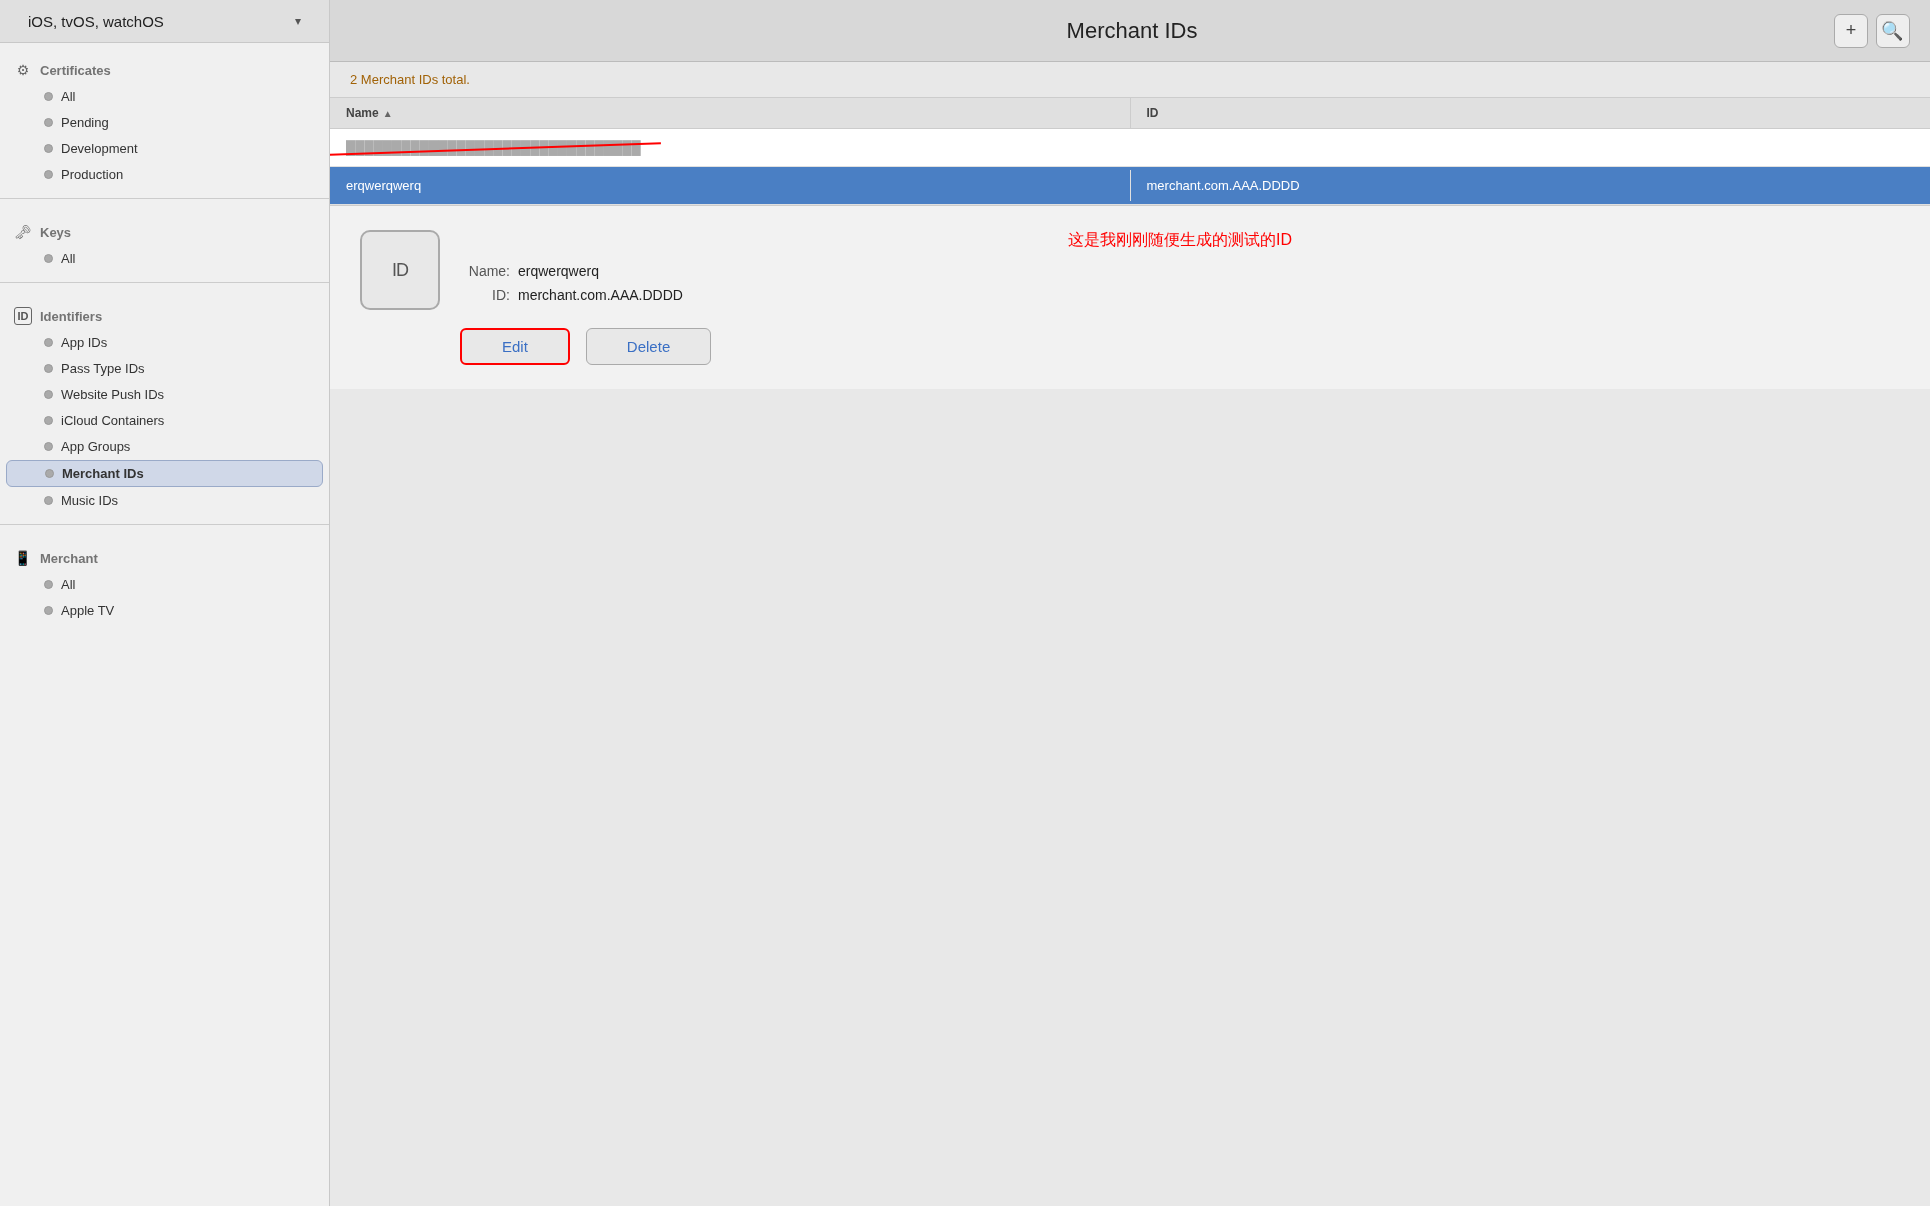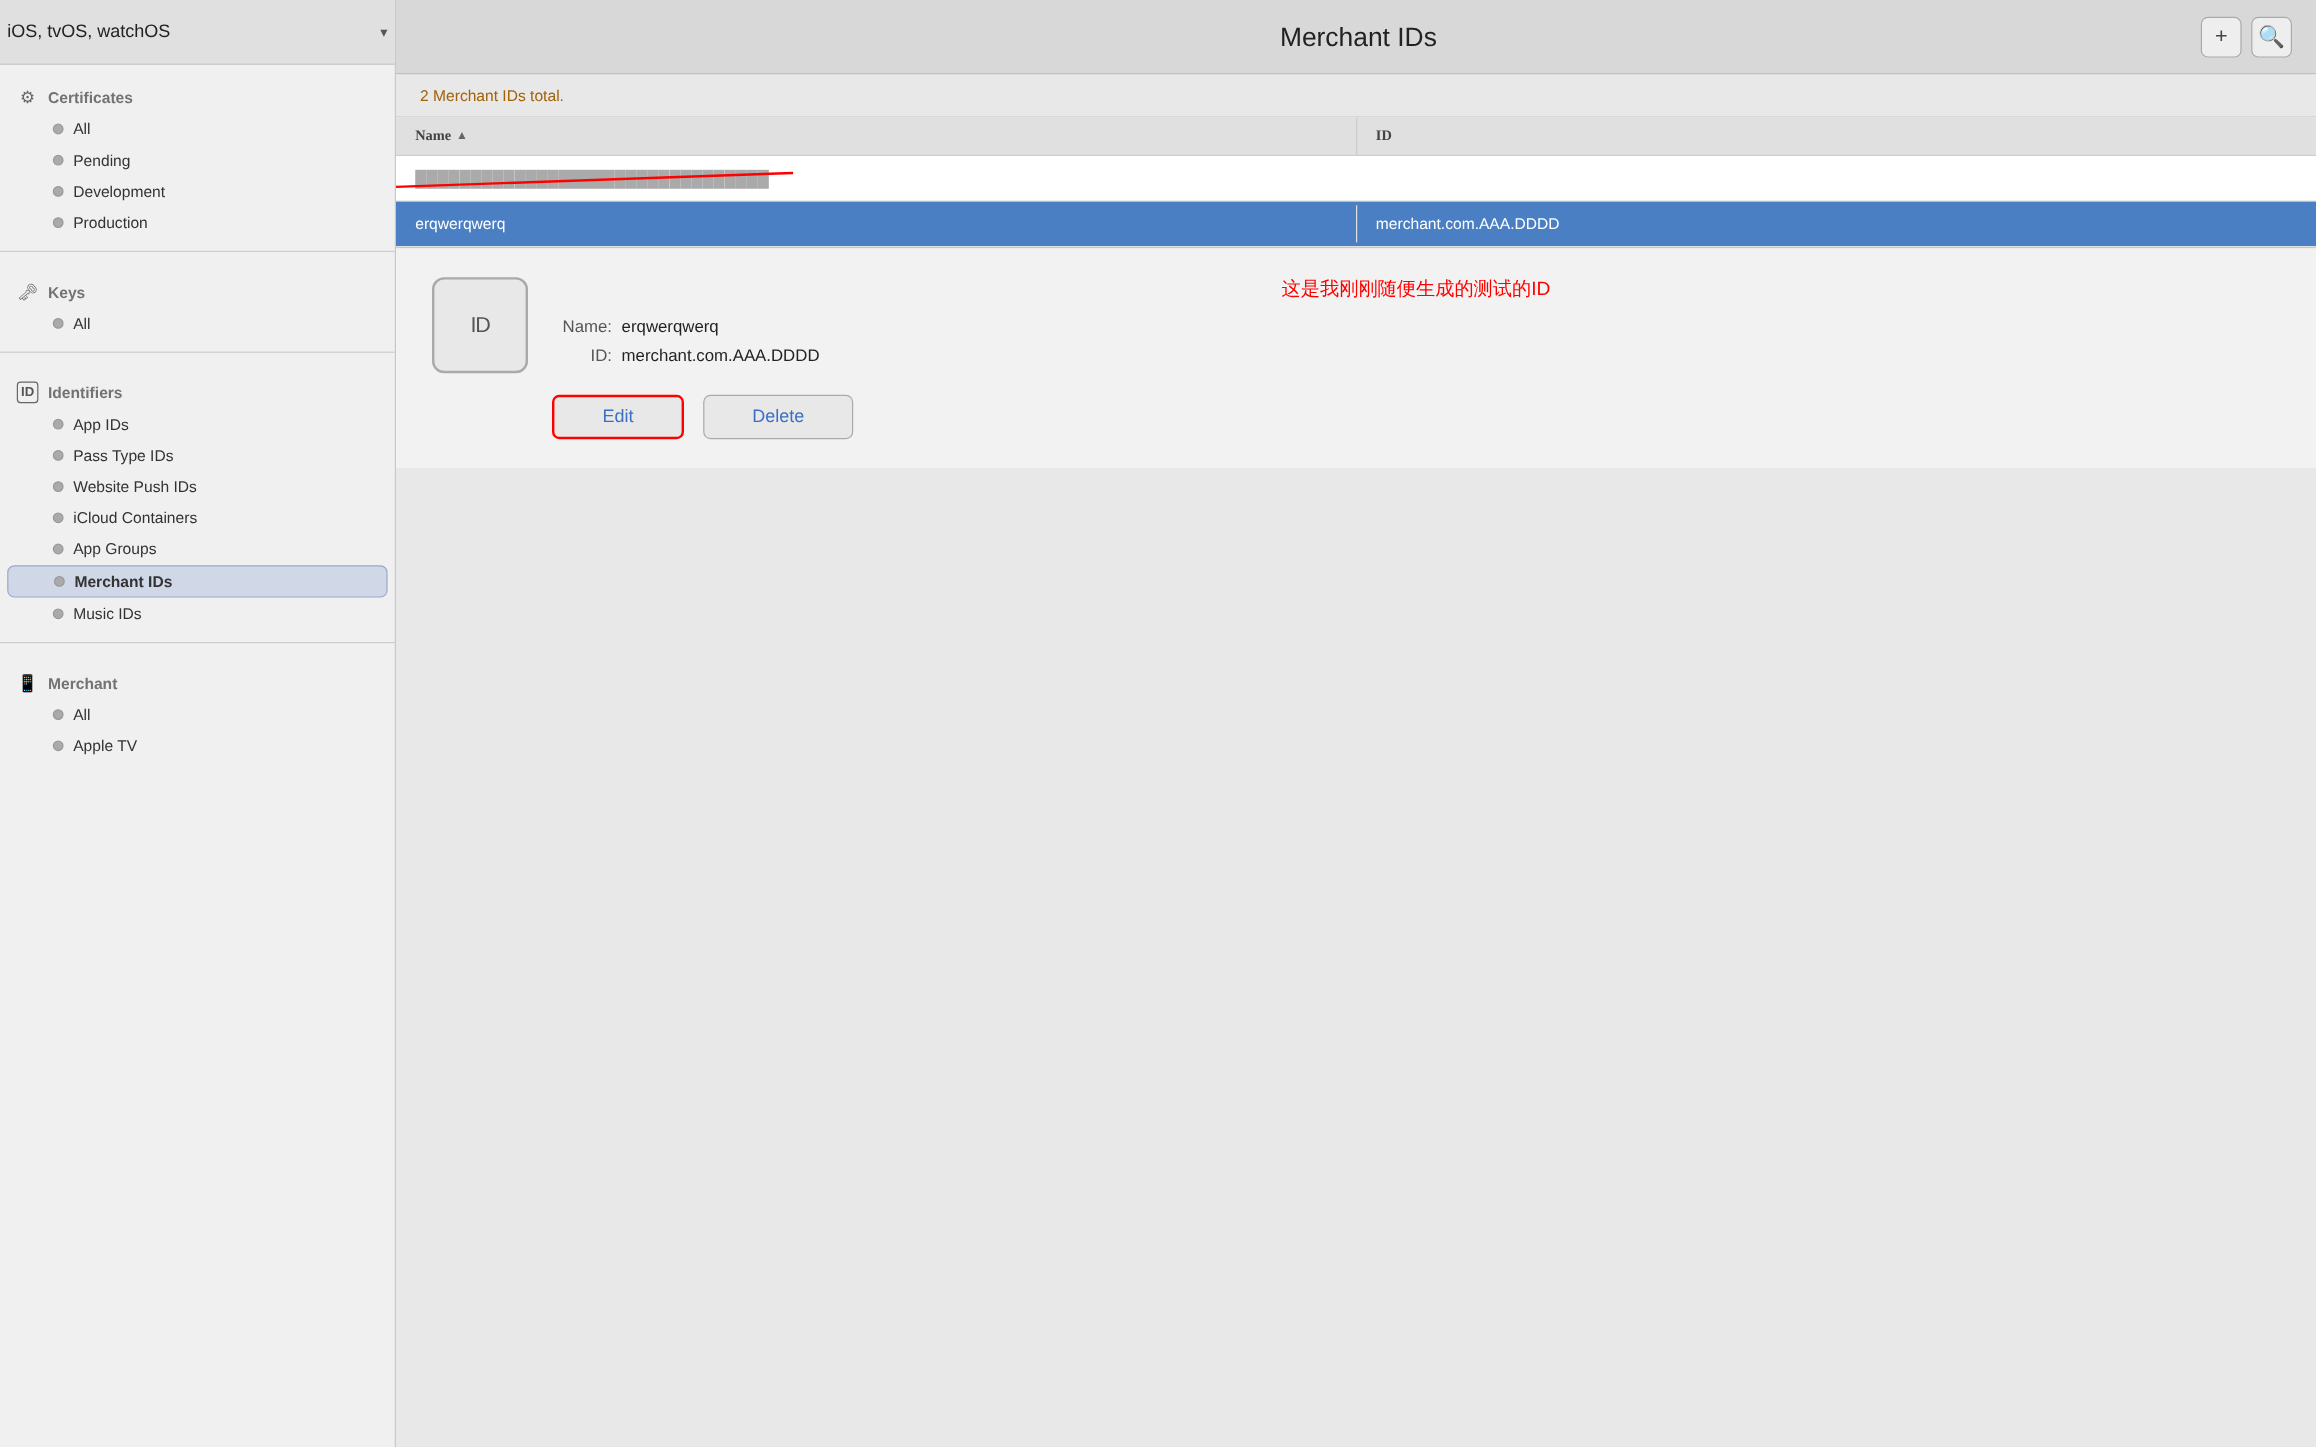--- a/index.html
+++ b/index.html
@@ -19,25 +19,25 @@
       border-right: 1px solid #c8c8c8;
       display: flex;
       flex-direction: column;
       overflow-y: auto;
     }
 
     .platform-selector {
       display: flex;
       align-items: center;
       justify-content: space-between;
-      padding: 10px 6px;
+      padding: 10px 28px;
       background: #e0e0e0;
       border-bottom: 1px solid #c8c8c8;
       cursor: pointer;
-      height: 54px;
+      height: 43px;
     }
     .platform-selector span {
       font-size: 15px;
       font-weight: 500;
       color: #222;
     }
     .platform-selector .chevron {
       font-size: 12px;
       color: #555;
     }
@@ -165,21 +165,20 @@
       border-bottom: 1px solid #ccc;
     }
     .th {
       padding: 8px 16px;
       font-size: 12px;
       font-weight: 600;
       color: #444;
       display: flex;
       align-items: center;
       gap: 4px;
-      font-family: Liberation Serif, serif;
     }
     .th.name-col { flex: 1; border-right: 1px solid #ccc; }
     .th.id-col { flex: 1; }
     .sort-arrow { font-size: 10px; color: #666; }
 
     .table-row {
       display: flex;
       border-bottom: 1px solid #e0e0e0;
       cursor: pointer;
       min-height: 38px;

